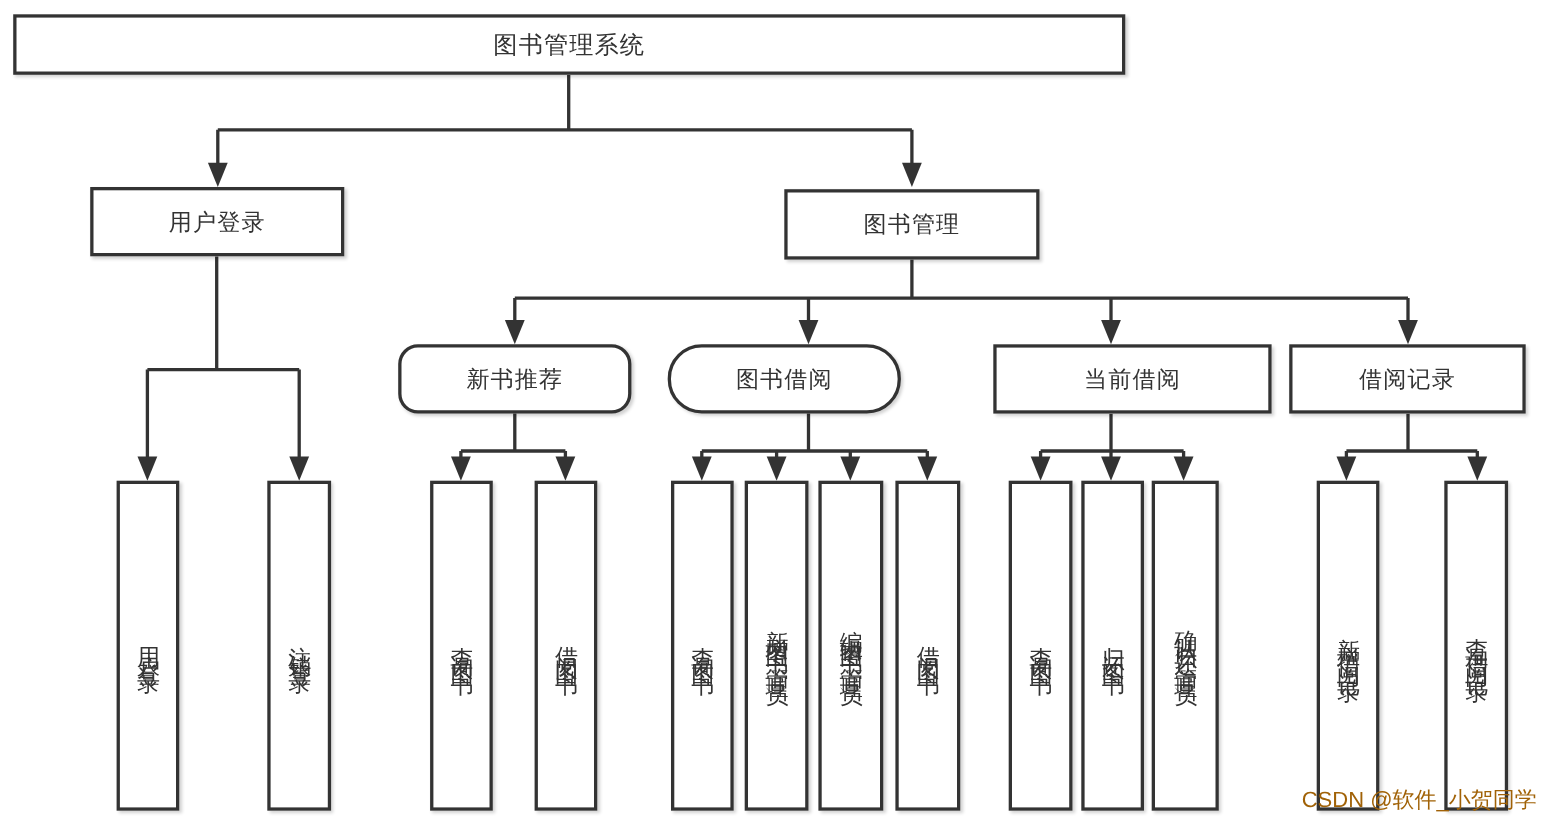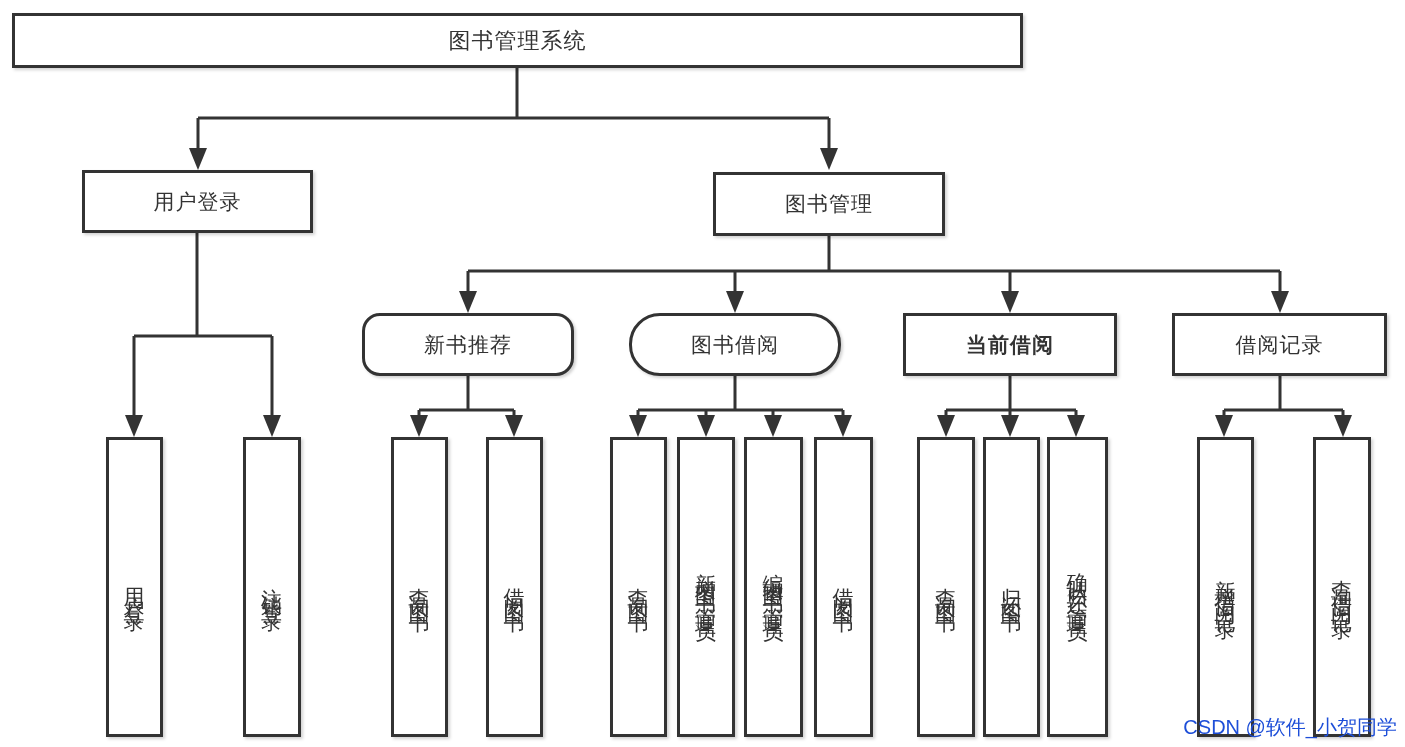--- a/index.html
+++ b/index.html
@@ -32,30 +32,30 @@
     text-orientation:mixed;
     font-size:21px;
     line-height:1;
     letter-spacing:8px;
   }
   .vbox.tight .label{letter-spacing:7px;}
   .watermark{
     position:absolute;
     right:8px;top:714px;
     font-size:20px;
-    color:#1d4ed8;
+    color:#a16207;
     white-space:nowrap;
   }
   
   #n-root{left:12px;top:13px;width:1011px;height:55px;}
   #n-user-login{left:82px;top:170px;width:231px;height:63px;}
   #n-book-mgmt{left:713px;top:172px;width:232px;height:64px;}
   #n-new-book{left:362px;top:313px;width:212px;height:63px;border-radius:18px;}
-  #n-book-borrow{left:629px;top:313px;width:212px;height:63px;border-radius:31px;}
-  #n-cur-borrow{left:903px;top:313px;width:214px;height:63px;font-weight:bold;}
+  #n-book-borrow{left:607px;top:313px;width:212px;height:63px;border-radius:31px;}
+  #n-cur-borrow{left:903px;top:313px;width:253px;height:63px;}
   #n-borrow-rec{left:1172px;top:313px;width:215px;height:63px;}
   .vbox{top:437px;height:300px;}
   #n-login-leaf{left:106px;width:57px;}
   #n-logout-leaf{left:243px;width:58px;}
   #n-query-book-1{left:391px;width:57px;}
   #n-borrow-book-1{left:486px;width:57px;}
   #n-query-book-2{left:610px;width:57px;}
   #n-add-book{left:677px;width:58px;}
   #n-edit-book{left:744px;width:59px;}
   #n-borrow-book-2{left:814px;width:59px;}

